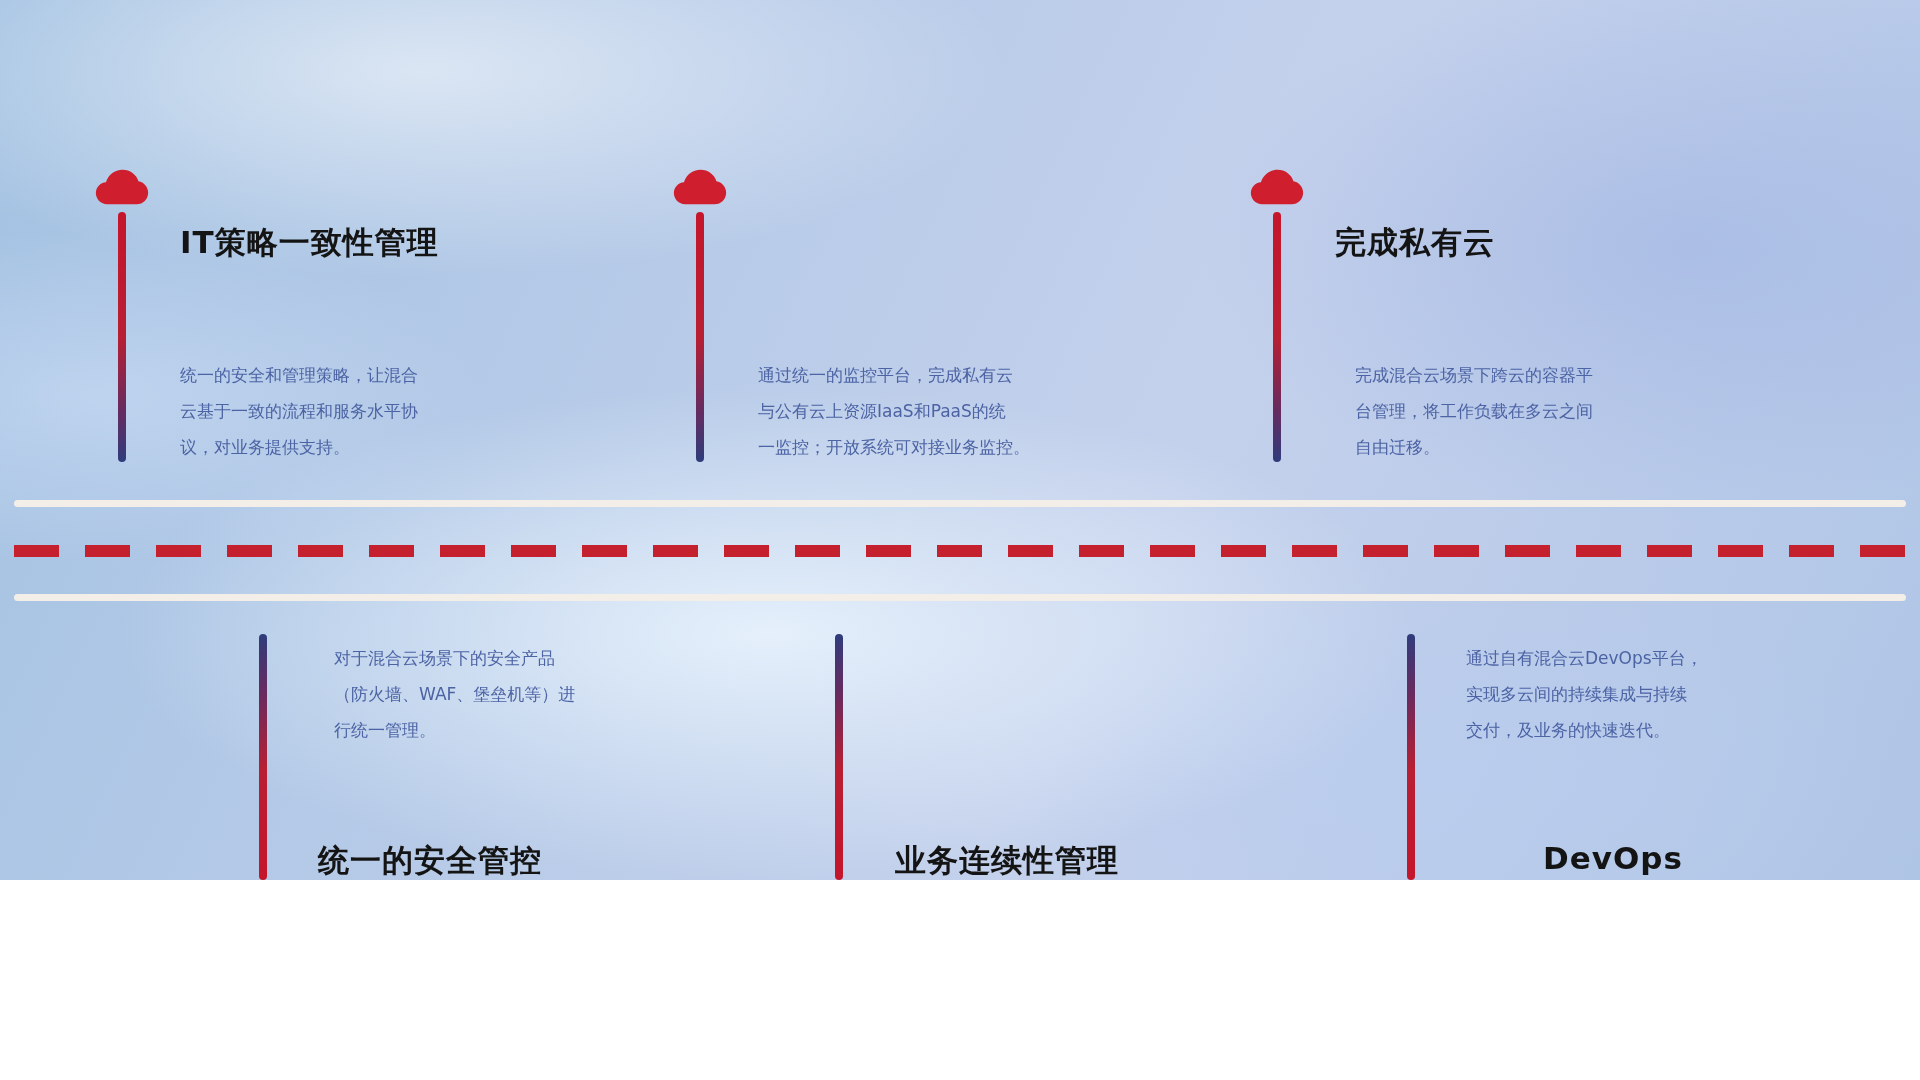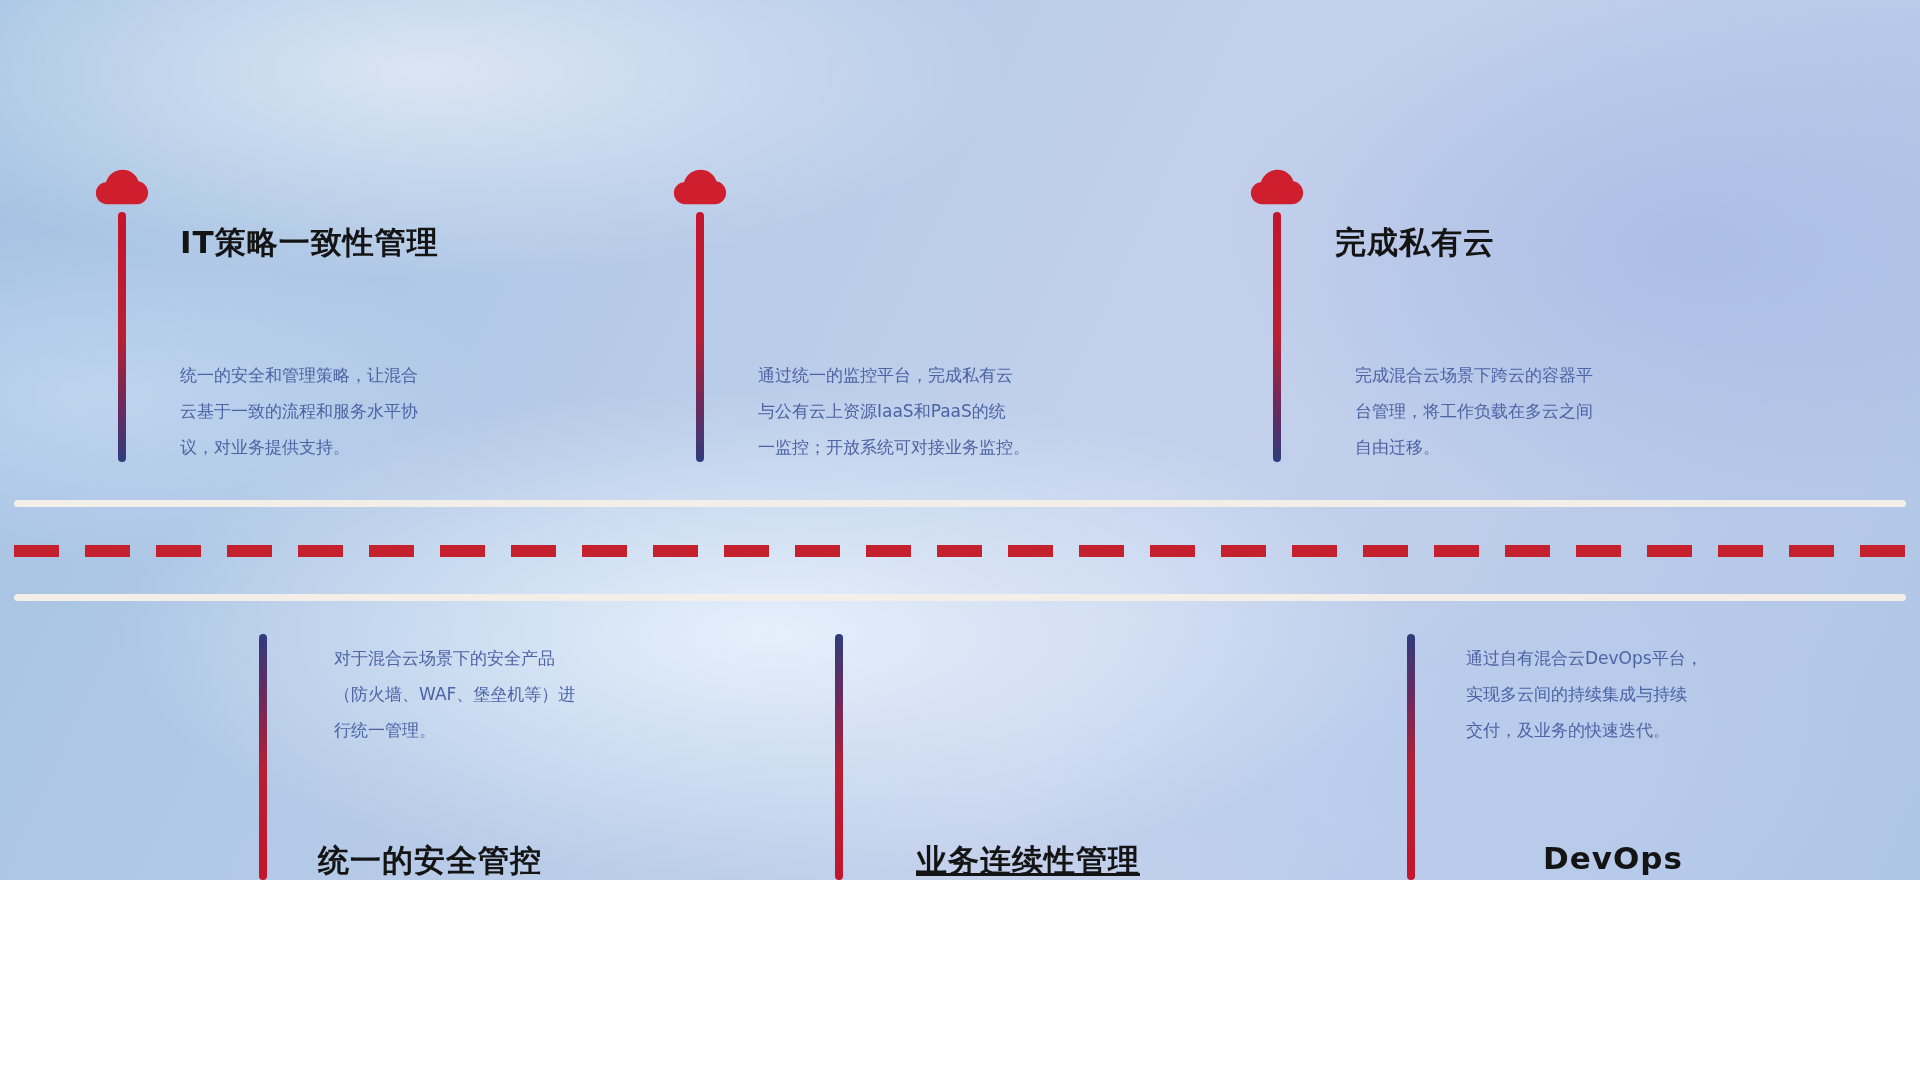--- a/index.html
+++ b/index.html
@@ -69,21 +69,21 @@
   
   .m4-stem  { left: 259px;  top: 634px; height: 246px; }
   .m4-cloud { left: 235px;  top: 895px; }
   .m4-desc  { left: 334px;  top: 640px; }
   .m4-title { left: 318px;  top: 840px; }
 
   
   .m5-stem  { left: 835px;  top: 634px; height: 246px; }
   .m5-cloud { left: 811px;  top: 895px; }
   .m5-desc  { left: 894px;  top: 640px; }
-  .m5-title { left: 916px;  top: 840px; text-decoration: underline; }
+  .m5-title { left: 895px;  top: 840px; }
 
   
   .m6-stem  { left: 1407px; top: 634px; height: 246px; }
   .m6-cloud { left: 1383px; top: 895px; }
   .m6-desc  { left: 1466px; top: 640px; }
   .m6-title { left: 1543px; top: 840px; }
 </style>
 </head>
 <body>
 

